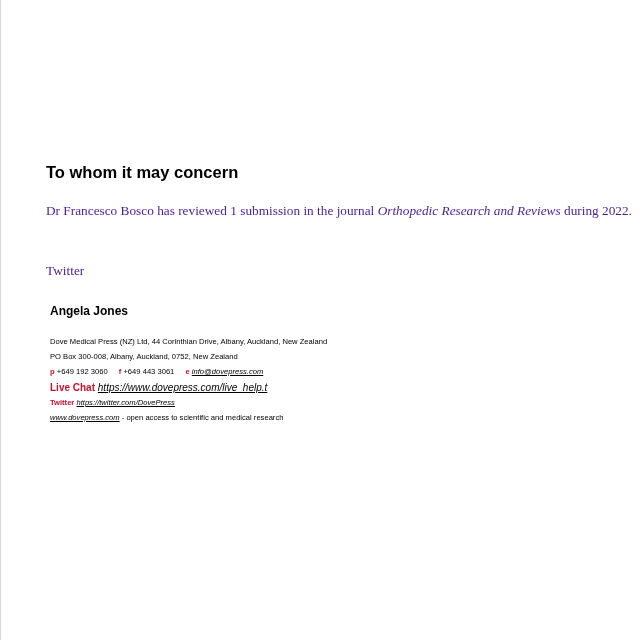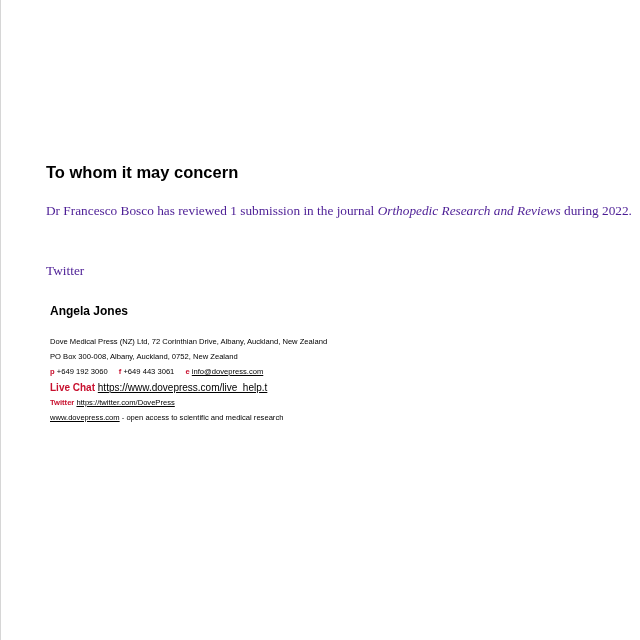--- a/index.html
+++ b/index.html
@@ -62,39 +62,40 @@
     .sig.livechat { top: 382px; font-size: 10px; }
     .sig.twitter { top: 398px; font-size: 7.6px; }
     .sig.website { top: 413px; font-size: 7.6px; }
 
     .lbl {
       color: #c8102e;
       font-weight: bold;
     }
     .lnk {
       color: #000;
+      font-style: italic;
       text-decoration: underline;
     }
     .gap { display: inline-block; width: 9px; }
     .tagline { }
   </style>
 </head>
 <body>
 
 <div class="page">
 
   <h1 class="heading">To whom it may concern</h1>
 
   <p class="para p1"><span>Dr Francesco Bosco has reviewed 1 submission in the journal </span><i>Orthopedic Research and Reviews</i><span> during 2022.</span></p>
 
 
   <p class="para p3">Twitter</p>
 
   <div class="sig name">Angela Jones</div>
-  <div class="sig addr1">Dove Medical Press (NZ) Ltd, 72 Corinthian Drive, Albany, Auckland, New Zealand</div>
+  <div class="sig addr1">Dove Medical Press (NZ) Ltd, 44 Corinthian Drive, Albany, Auckland, New Zealand</div>
   <div class="sig addr2">PO Box 300-008, Albany, Auckland, 0752, New Zealand</div>
 
   <div class="sig contact">
     <span class="lbl">p</span>
     <span>+649 192 3060</span><span class="gap"></span>
     <span class="lbl">f</span>
     <span>+649 443 3061</span><span class="gap"></span>
     <span class="lbl">e</span>
     <a class="lnk">info@dovepress.com</a>
   </div>

